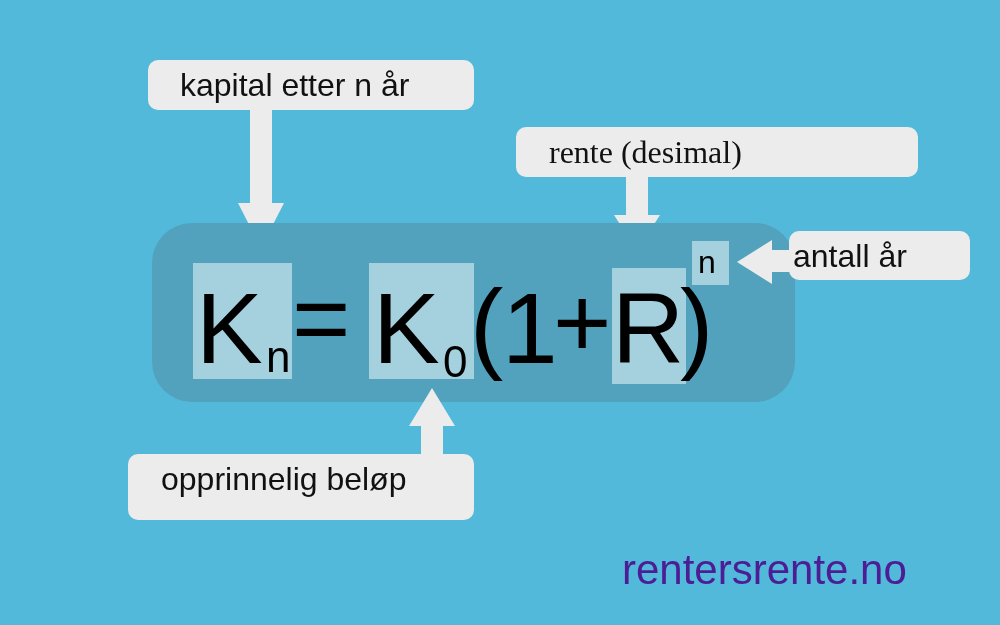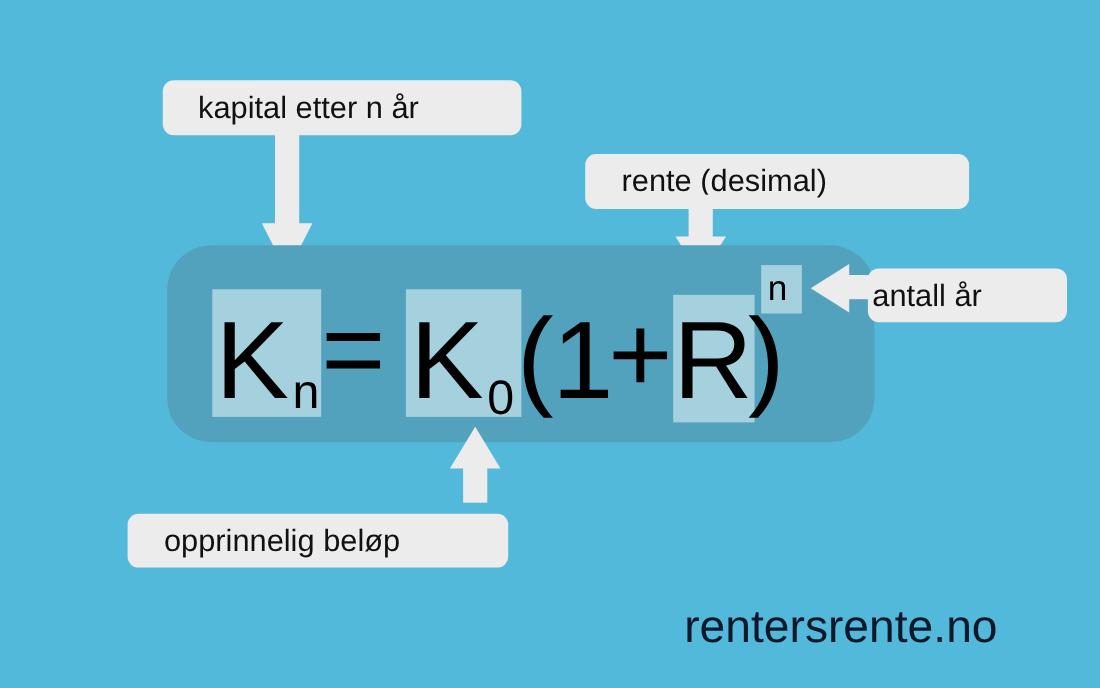--- a/index.html
+++ b/index.html
@@ -1,37 +1,37 @@
 <!DOCTYPE html>
 <html><head>
 <meta charset="utf-8">
 <style>
   html,body{margin:0;padding:0;}
   body{width:1000px;height:625px;background:#53b9da;position:relative;overflow:hidden;font-family:"Liberation Sans",sans-serif;}
-  .label{position:absolute;background:#ececec;border-radius:10px;color:#111;font-size:28px;line-height:50px;box-sizing:border-box;margin-top:13px;}
+  .label{position:absolute;background:#ececec;border-radius:10px;color:#111;font-size:32px;line-height:50px;box-sizing:border-box;}
   .label span{position:absolute;top:0;white-space:nowrap;}
   .shaft{position:absolute;background:#ececec;}
   .tri{position:absolute;width:0;height:0;}
   .panel{position:absolute;left:152px;top:223px;width:643px;height:179px;background:#52a2bd;border-radius:40px;}
   .hl{position:absolute;background:#a5d0de;}
   .glyph{position:absolute;color:#000;white-space:nowrap;line-height:1;}
   .big{font-size:100px;}
   .sub{font-size:44px;}
-  .watermark{position:absolute;left:622px;top:546px;font-size:42px;color:#0f172a;white-space:nowrap;}
+  .watermark{position:absolute;left:622px;top:546px;font-size:42px;color:#4c1d95;white-space:nowrap;}
 </style>
 </head>
 <body>
 
 <div class="label" style="left:148px;top:60px;width:326px;height:50px;">
   <span style="left:32px;">kapital etter n år</span>
 </div>
 <div class="shaft" style="left:250px;top:110px;width:22px;height:95px;"></div>
 <div class="tri" style="left:238px;top:203px;border-left:23px solid transparent;border-right:23px solid transparent;border-top:45px solid #ececec;"></div>
 
-<div class="label" style="left:532px;top:127px;width:349px;height:50px;">
+<div class="label" style="left:516px;top:127px;width:402px;height:50px;font-family:Liberation Serif, serif;">
   <span style="left:33px;">rente (desimal)</span>
 </div>
 <div class="shaft" style="left:626px;top:177px;width:22px;height:40px;"></div>
 <div class="tri" style="left:614px;top:215px;border-left:23px solid transparent;border-right:23px solid transparent;border-top:36px solid #ececec;"></div>
 
 <div class="panel"></div>
 
 <div class="hl" style="left:193px;top:263px;width:99px;height:116px;"></div>
 <div class="hl" style="left:369px;top:263px;width:105px;height:116px;"></div>
 <div class="hl" style="left:612px;top:268px;width:74px;height:116px;"></div>
@@ -50,17 +50,17 @@
 <div class="glyph" style="left:698px;top:246px;font-size:32px;">n</div>
 
 <div class="label" style="left:789px;top:231px;width:181px;height:49px;">
   <span style="left:4px;">antall år</span>
 </div>
 <div class="shaft" style="left:770px;top:250px;width:22px;height:22px;"></div>
 <div class="tri" style="left:737px;top:240px;border-top:22px solid transparent;border-bottom:22px solid transparent;border-right:35px solid #ececec;"></div>
 
 <div class="shaft" style="left:421px;top:425px;width:22px;height:32px;"></div>
 <div class="tri" style="left:409px;top:388px;border-left:23px solid transparent;border-right:23px solid transparent;border-bottom:38px solid #ececec;"></div>
-<div class="label" style="left:116px;top:454px;width:346px;height:49px;">
+<div class="label" style="left:128px;top:454px;width:346px;height:66px;">
   <span style="left:33px;">opprinnelig beløp</span>
 </div>
 
 <div class="watermark">rentersrente.no</div>
 
 </body></html>

